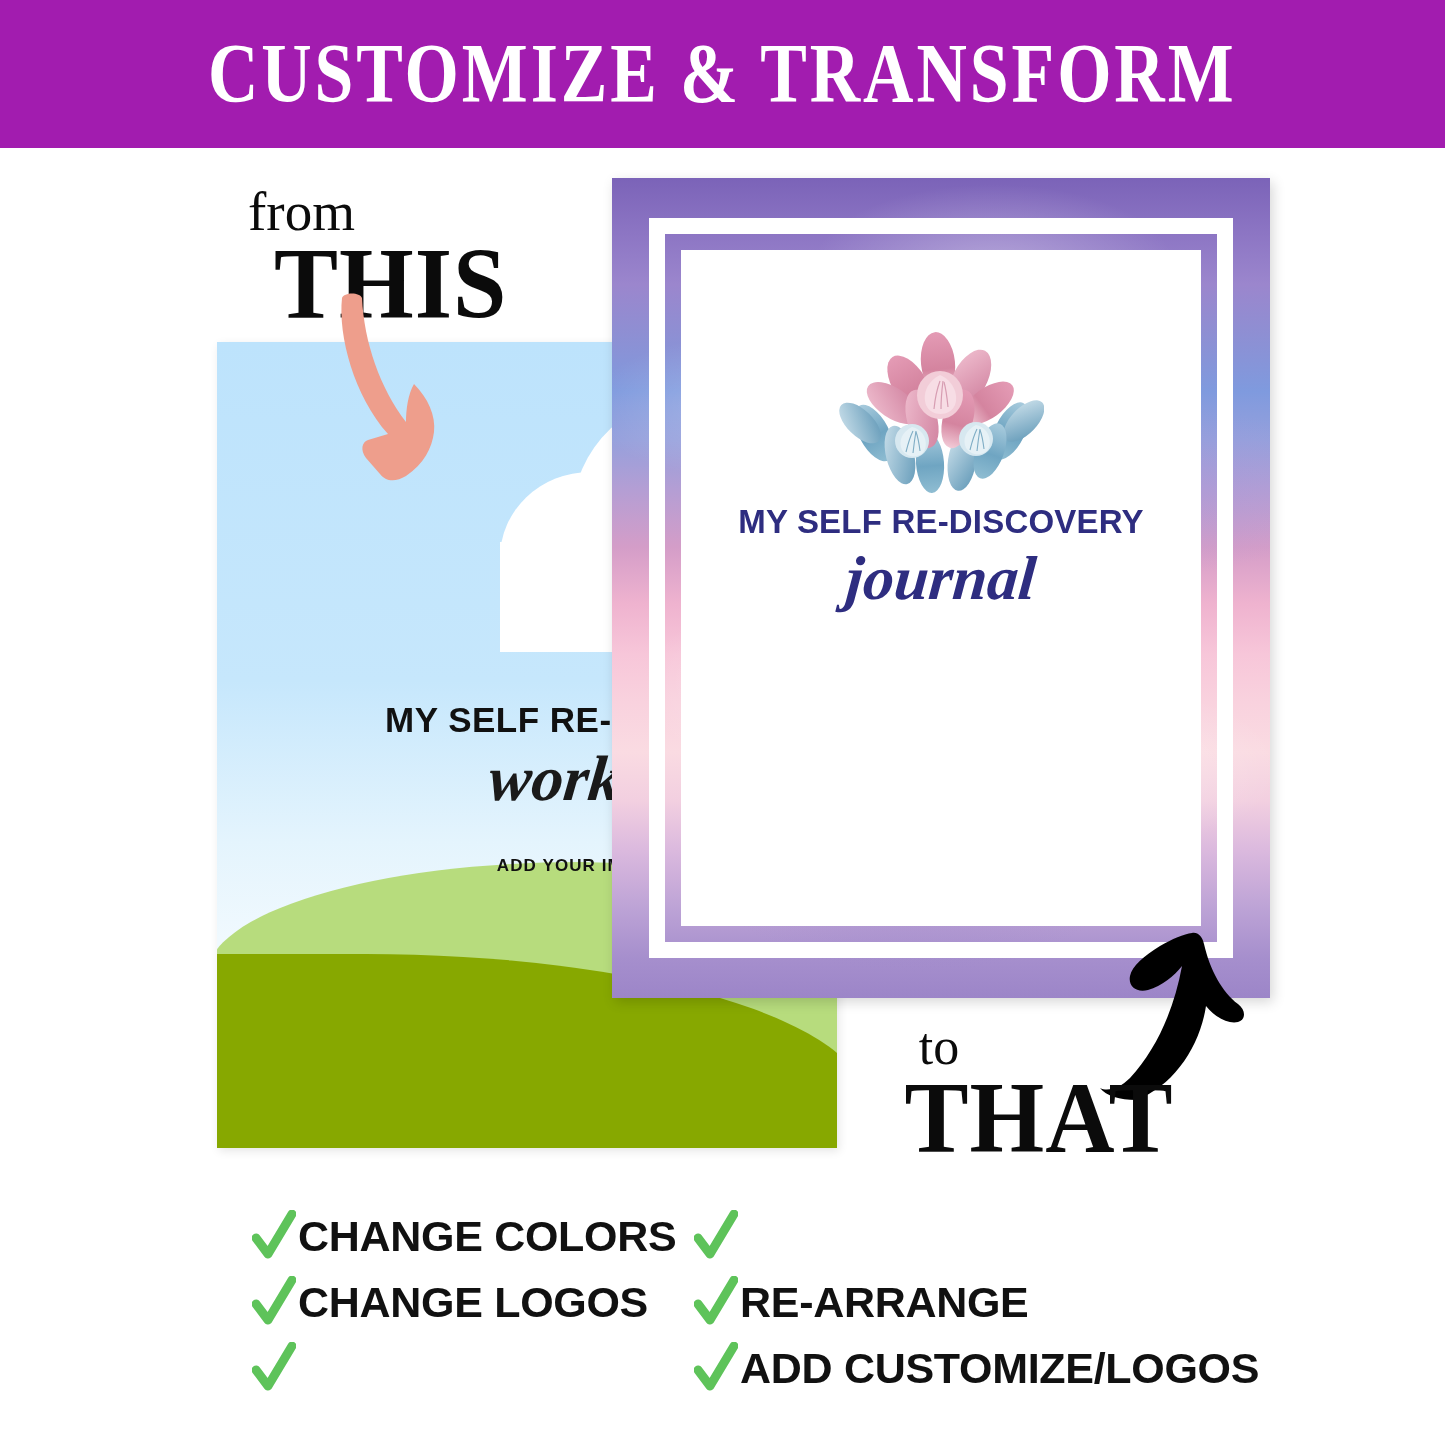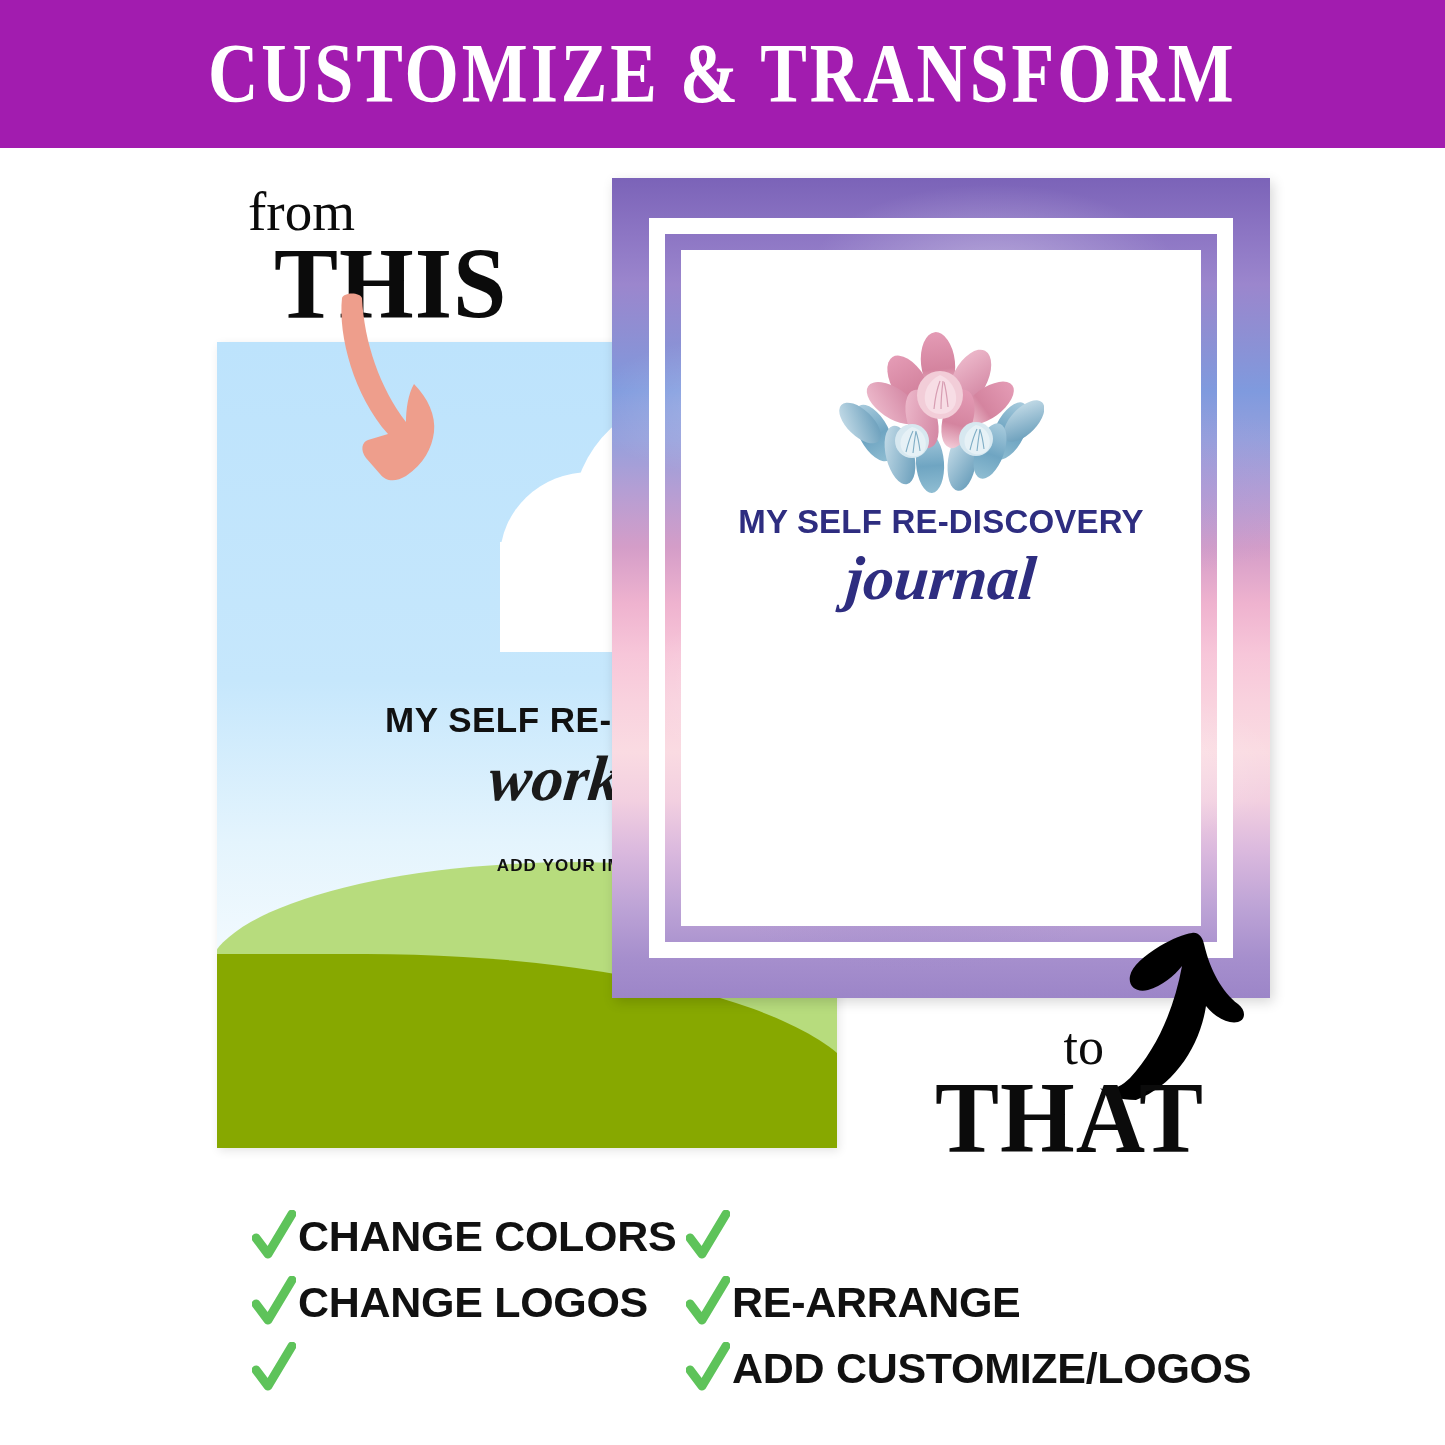--- a/index.html
+++ b/index.html
@@ -66,21 +66,21 @@
     letter-spacing: 1px;
     transform: translateX(12px) scaleY(1.06);
   }
 
   
   .to-that {
     position: absolute;
     left: 862px;
     top: 1022px;
     width: 330px;
-    text-align: right;
+    text-align: center;
     pointer-events: none;
   }
   .to-word {
     font-family: "Liberation Serif", serif;
     font-size: 52px;
     color: #0b0b0b;
     line-height: 0.95;
     display: block;
     transform: translateX(-88px);
   }
@@ -315,21 +315,21 @@
 
   
   .checklist {
     position: absolute;
     left: 252px;
     top: 1203px;
     width: 960px;
     display: grid;
     grid-template-columns: 430px 530px;
     grid-auto-rows: 66px;
-    column-gap: 4px;
+    column-gap: 12px;
   }
   .check-row {
     display: flex;
     align-items: center;
   }
   .check-mark {
     width: 44px;
     height: 52px;
     flex: 0 0 44px;
     position: relative;

